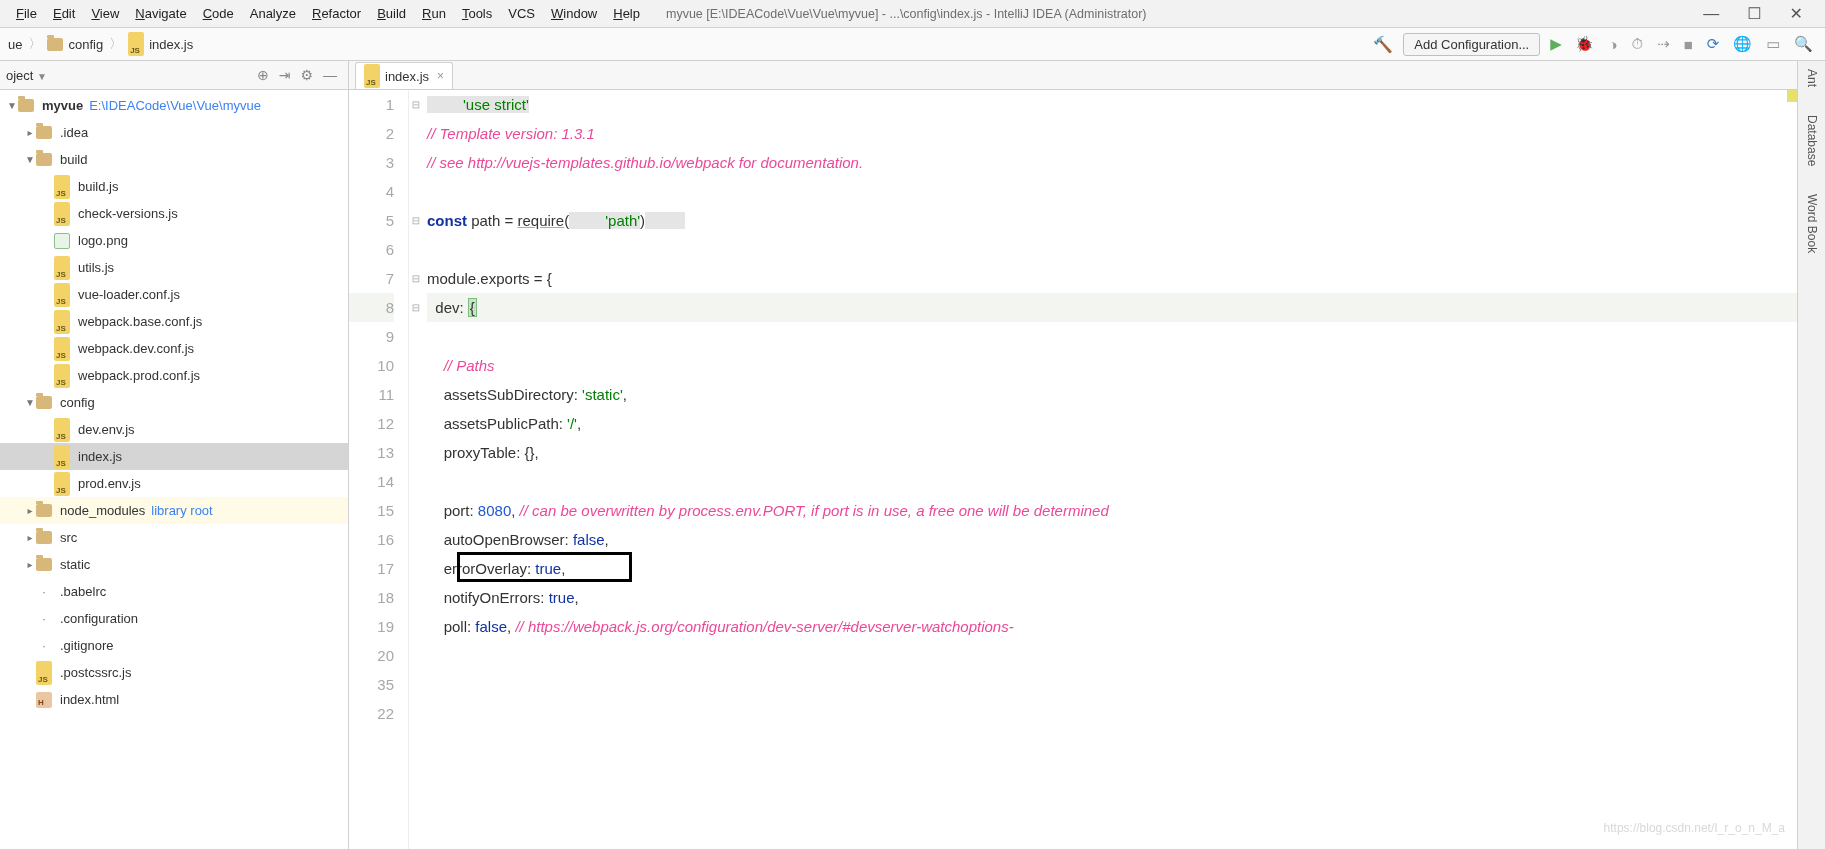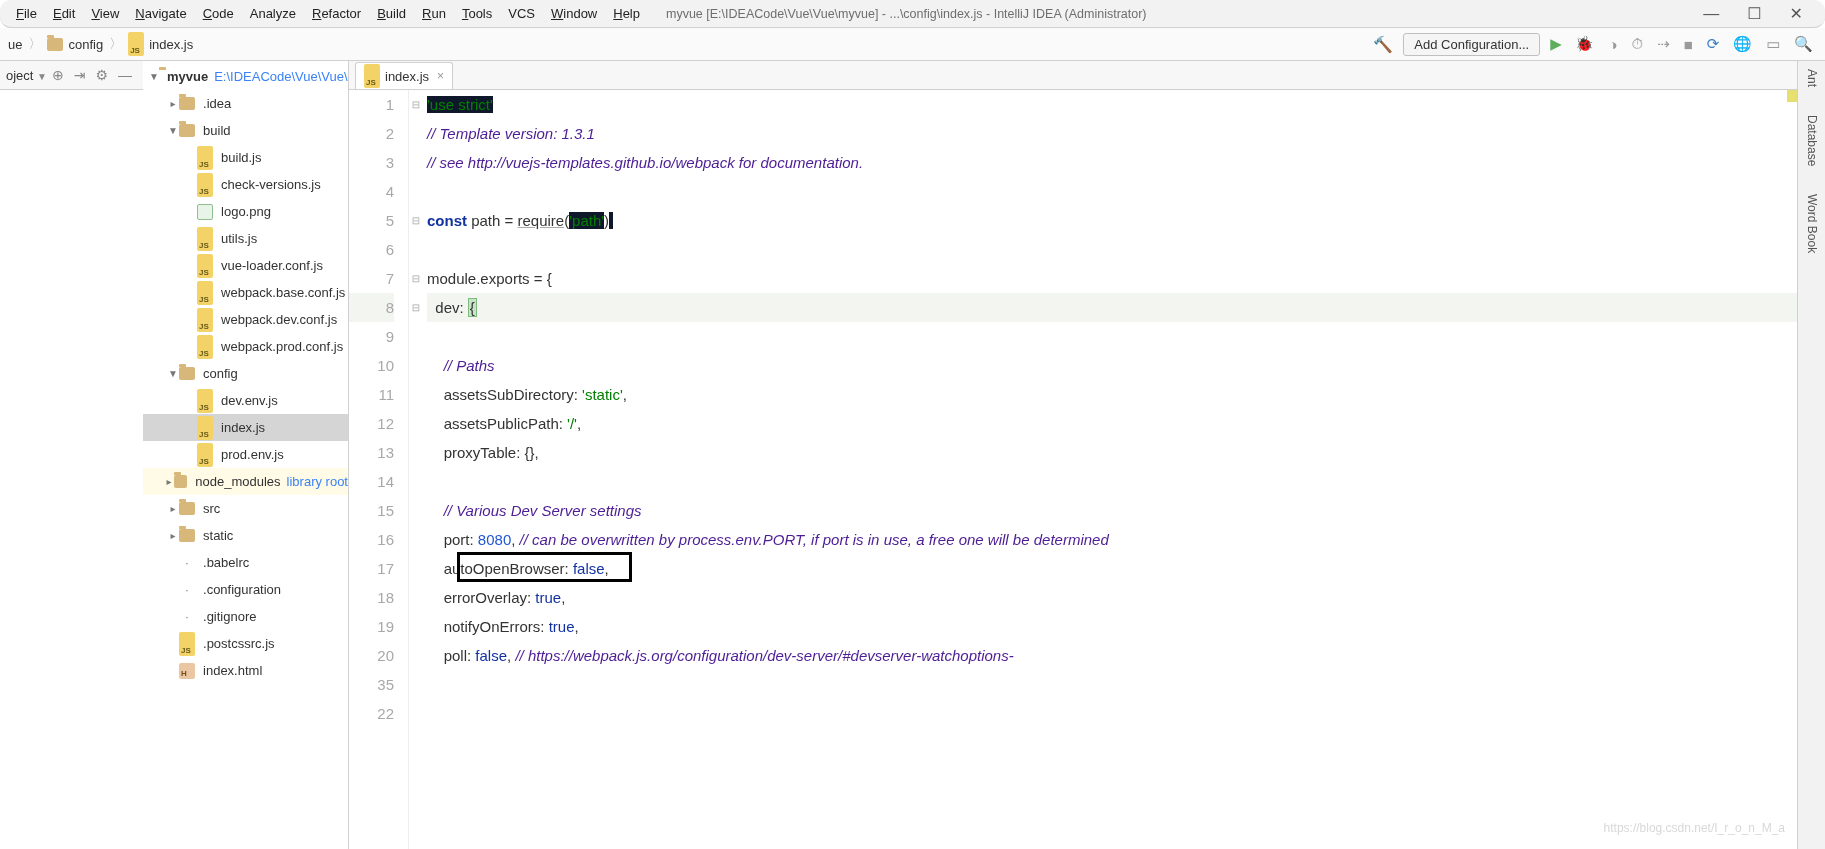--- a/index.html
+++ b/index.html
@@ -1,19 +1,19 @@
 <!DOCTYPE html>
 <html><head>
 <meta charset="utf-8">
 <style>
 * { margin:0; padding:0; box-sizing:border-box; font-family:"Segoe UI",Arial,sans-serif; }
 body { background:#fff; font-size:13px; color:#333; overflow:hidden; }
 
 
-.menubar { height:28px; display:flex; align-items:center; padding:0 8px; background:#f2f2f2; border-bottom:1px solid #d0d0d0;border-radius:11px; }
+.menubar { height:28px; display:flex; align-items:center; padding:0 8px; background:#f2f2f2; border-bottom:1px solid #d0d0d0; }
 .menubar .menu { padding:0 8px; cursor:default; color:#222; }
 .menubar .menu .mn { text-decoration:underline; }
 .menubar .title { margin-left:18px; color:#6e6e6e; font-size:12.5px; flex:1; white-space:nowrap; overflow:hidden; }
 .menubar .winbtn { padding:0 14px; font-size:16px; color:#555; }
 
 
 .toolbar2 { height:33px; display:flex; align-items:center; border-bottom:1px solid #d0d0d0; background:#fafafa; }
 .breadcrumbs { display:flex; align-items:center; padding-left:4px; flex:1; }
 .bc-part { display:flex; align-items:center; padding:0 4px; color:#333; }
 .bc-sep { color:#aaa; padding:0 2px; }
@@ -22,21 +22,21 @@
 .js-icon { width:16px; height:24px; background:#f3d367; font-size:8px; font-weight:bold; color:#6a5b1a; display:flex; align-items:flex-end; justify-content:flex-start; padding:1px 2px; margin-right:5px; border-radius:2px; }
 .tbar-right { display:flex; align-items:center; padding-right:8px; gap:6px; }
 .hammer-icon { color:#4a9b4a; font-size:16px; padding:0 4px; }
 .add-config { border:1px solid #c0c0c0; background:#f5f5f5; padding:3px 10px; font-size:13px; border-radius:3px; }
 .tbicon { color:#9a9a9a; font-size:15px; padding:0 4px; }
 .tbicon.play { color:#5eae5e; }
 .tbicon.blue { color:#3b7dc4; }
 
 
 .layout { display:flex; height:calc(100vh - 61px); }
-.project-panel { width:349px; border-right:1px solid #d0d0d0; display:flex; flex-direction:row; background:#fff; }
+.project-panel { width:349px; border-right:1px solid #d0d0d0; display:flex; flex-direction:column; background:#fff; }
 .pp-header { height:29px; display:flex; align-items:center; border-bottom:1px solid #d0d0d0; padding:0 6px; background:#f7f7f7; }
 .pp-title { flex:1; font-size:13px; }
 .pp-hicon { color:#888; padding:0 5px; font-size:14px; }
 .tree { flex:1; overflow:auto; padding-top:2px; }
 .tree-row { height:27px; display:flex; align-items:center; padding-left:6px; white-space:nowrap; }
 .tree-row.selected { background:#d5d5d5; }
 .tree-row.libroot { background:#fffbe6; }
 .tree-row .name { margin-left:3px; }
 .tree-row .hint { color:#3b82f6; margin-left:6px; }
 .ind { display:inline-block; width:18px; }
@@ -53,22 +53,22 @@
 .tab .close { margin-left:8px; color:#999; font-size:12px; }
 .editor { flex:1; display:flex; font-family:"Consolas","Courier New",monospace; font-size:15px; line-height:29px; overflow:hidden; position:relative; }
 .gutter { width:60px; text-align:right; color:#a8a8a8; padding-right:14px; background:#fff; border-right:1px solid #eee; }
 .gutter div { height:29px; }
 .foldcol { width:14px; background:#fff; }
 .foldcol div { height:29px; display:flex; align-items:center; justify-content:center; color:#aaa; font-size:10px; }
 .code { flex:1; padding-left:4px; position:relative; }
 .code-line { height:29px; white-space:pre; }
 .code-line.cur { background:#f3f5f0; }
 .str { color:#008000; }
-.str.hl { background:#0f172a; }
-.cm { color:#4c1d95; font-style:italic; }
+.str.hl { background:#e5e5e5;padding-left:36px; }
+.cm { color:#ec4899; font-style:italic; }
 .kw { color:#1232a0; font-weight:bold; }
 .fn { color:#333; }
 .und { text-decoration:underline; text-decoration-color:#aaa; }
 .num { color:#1f57d6; }
 .bool { color:#1232a0; font-weight:normal; }
 .caret-brace { background:#c8e4c8; border:1px solid #7fbb7f; padding:0 1px; }
 .port-box { position:absolute; border:3px solid #000; pointer-events:none; }
 .watermark { position:absolute; right:12px; bottom:6px; color:#d8d8d8; font-size:12px; font-family:Arial; }
 
 
@@ -351,21 +351,20 @@
             <div class="code-line"><span class="kw">const</span> path = <span class="fn und">require</span>(<span class="str hl">'path'</span>)<span class="str hl"> </span></div>
             <div class="code-line">&nbsp;</div>
             <div class="code-line">module.exports = {</div>
             <div class="code-line cur">  dev: <span class="caret-brace">{</span></div>
             <div class="code-line">&nbsp;</div>
             <div class="code-line"><span class="cm">    // Paths</span></div>
             <div class="code-line">    assetsSubDirectory: <span class="str">'static'</span>,</div>
             <div class="code-line">    assetsPublicPath: <span class="str">'/'</span>,</div>
             <div class="code-line">    proxyTable: {},</div>
             <div class="code-line">&nbsp;</div>
-            <div class="code-line"><span class="cm">    // Various Dev Server settings</span></div>
             <div class="code-line">    port: <span class="num">8080</span>, <span class="cm">// can be overwritten by process.env.PORT, if port is in use, a free one will be determined</span></div>
             <div class="code-line">    autoOpenBrowser: <span class="bool">false</span>,</div>
             <div class="code-line">    errorOverlay: <span class="bool">true</span>,</div>
             <div class="code-line">    notifyOnErrors: <span class="bool">true</span>,</div>
             <div class="code-line">    poll: <span class="bool">false</span>, <span class="cm">// https://webpack.js.org/configuration/dev-server/#devserver-watchoptions-</span></div>
             <div class="code-line">&nbsp;</div>
             <div class="port-box" style="left: 34px; top: 462px; width: 175px; height: 30px;"></div>
           </div>
       </div>
     </div>

